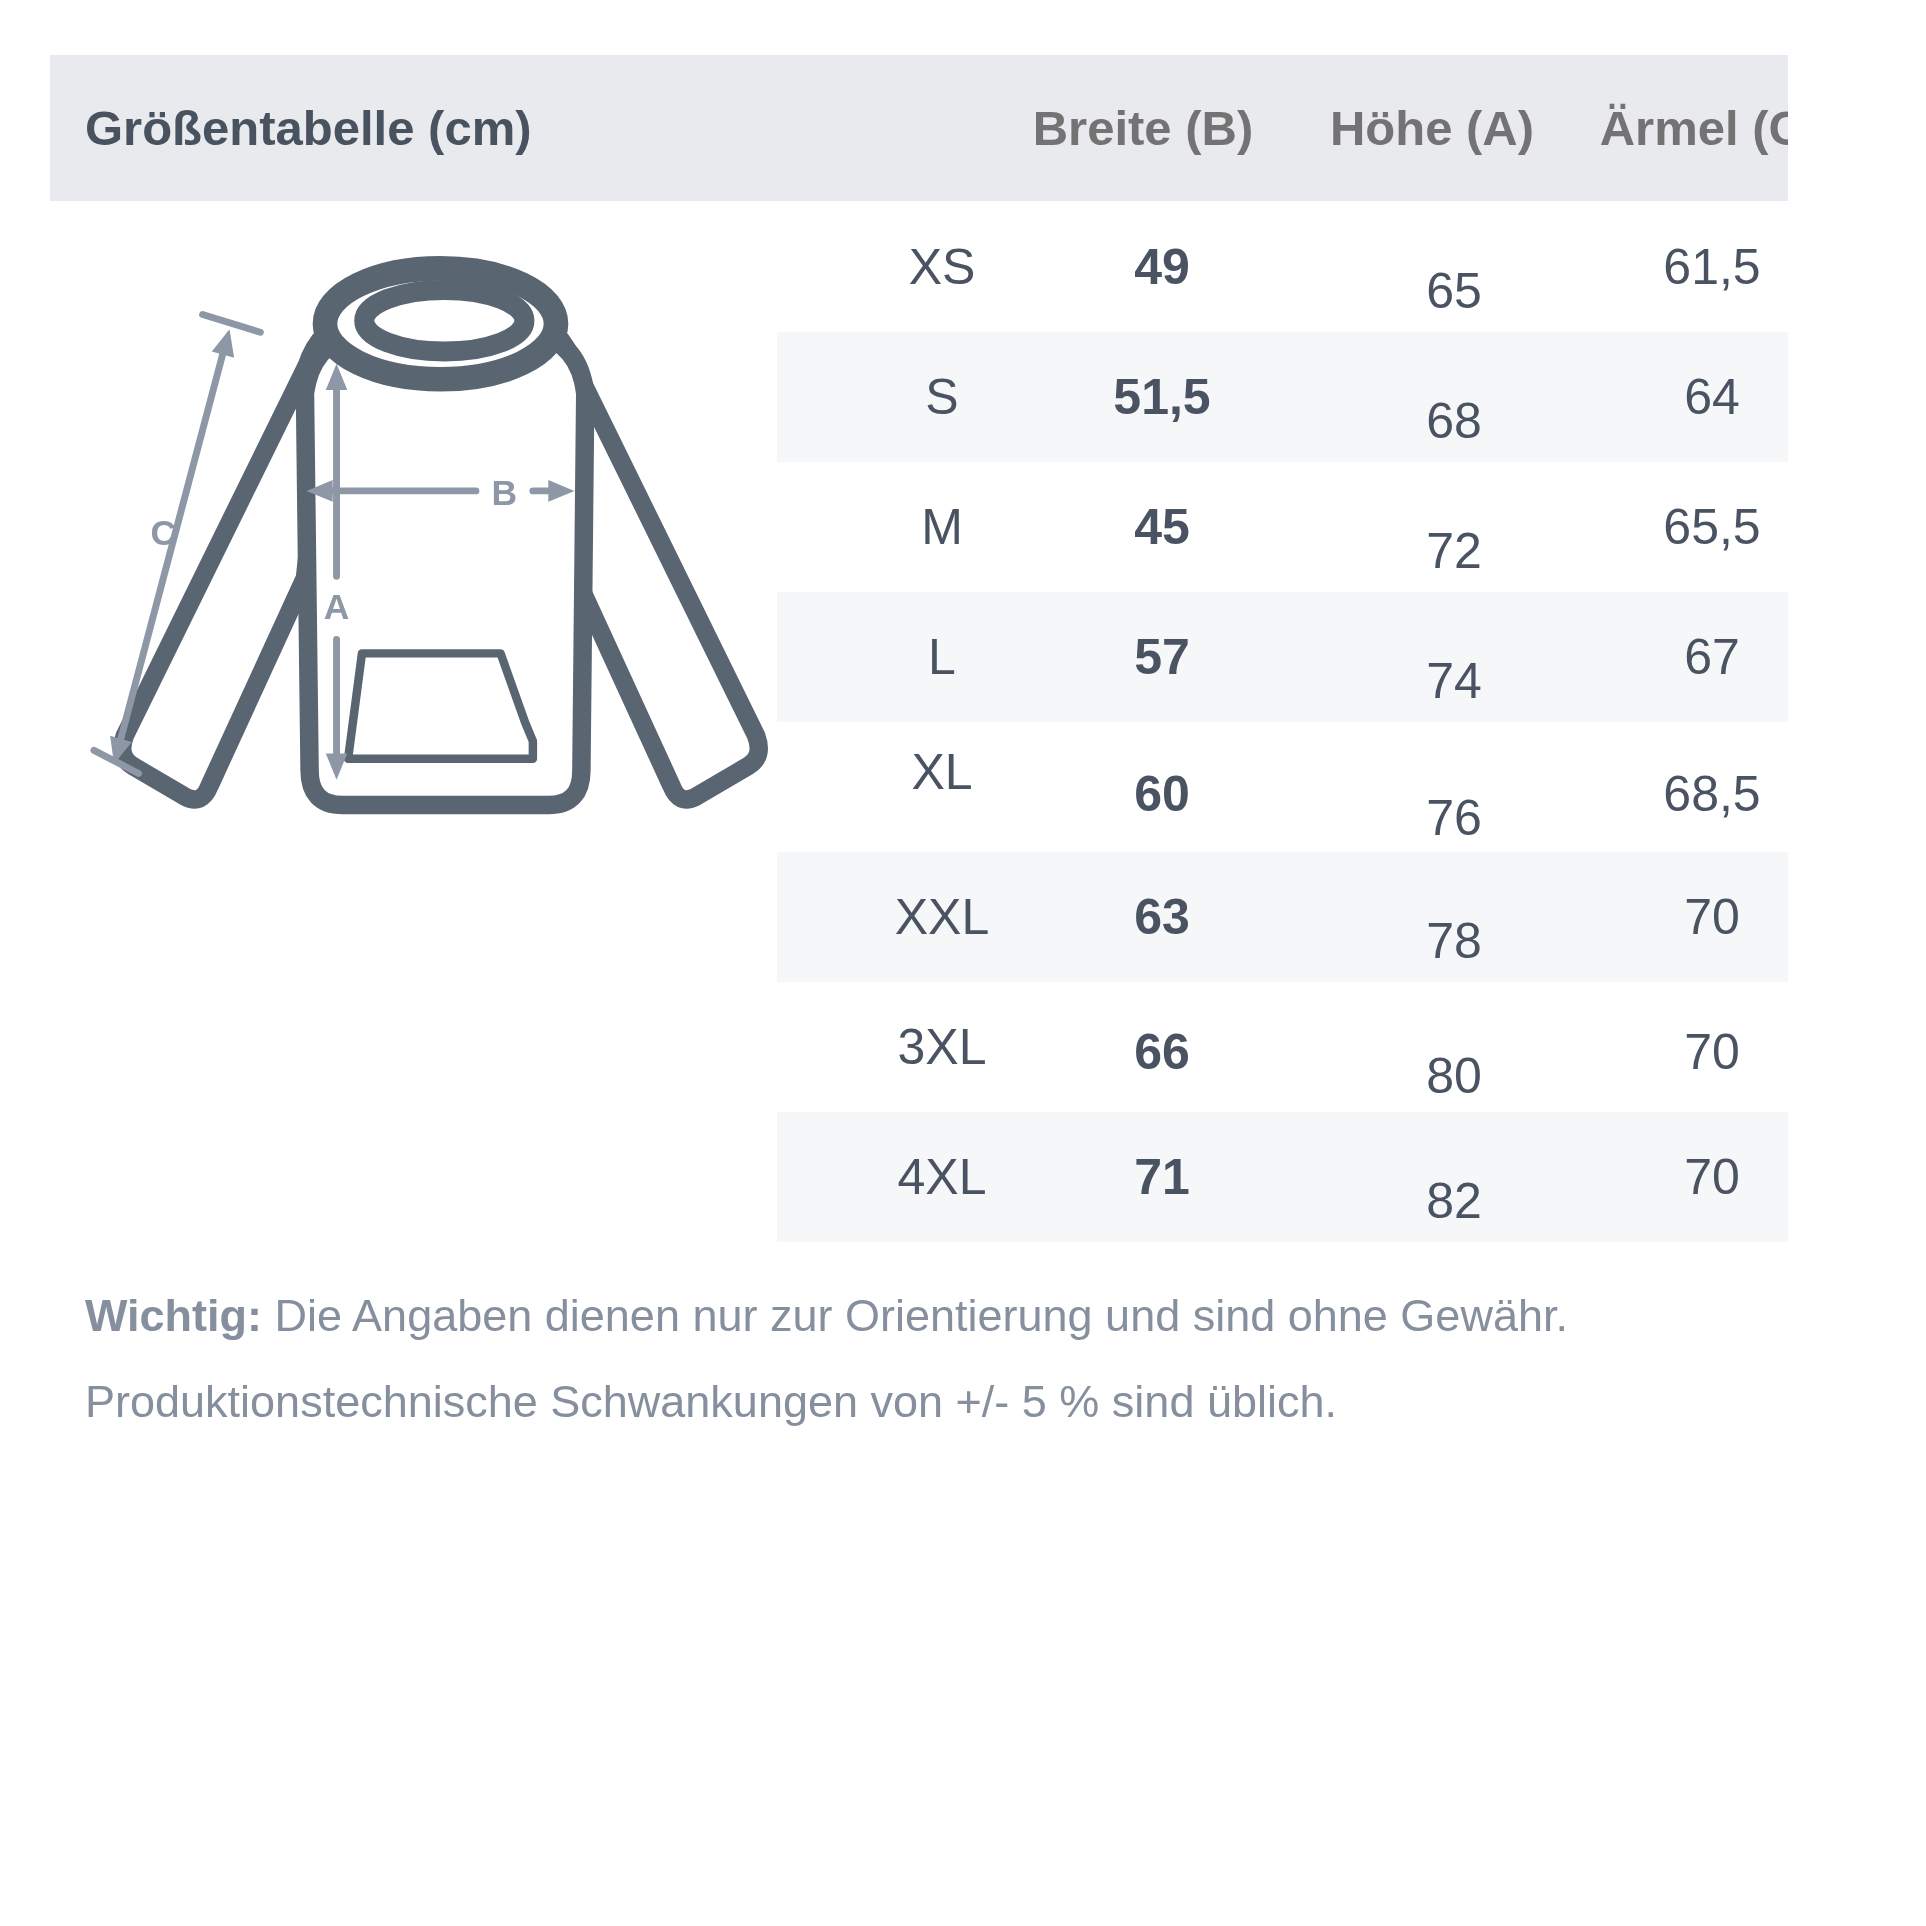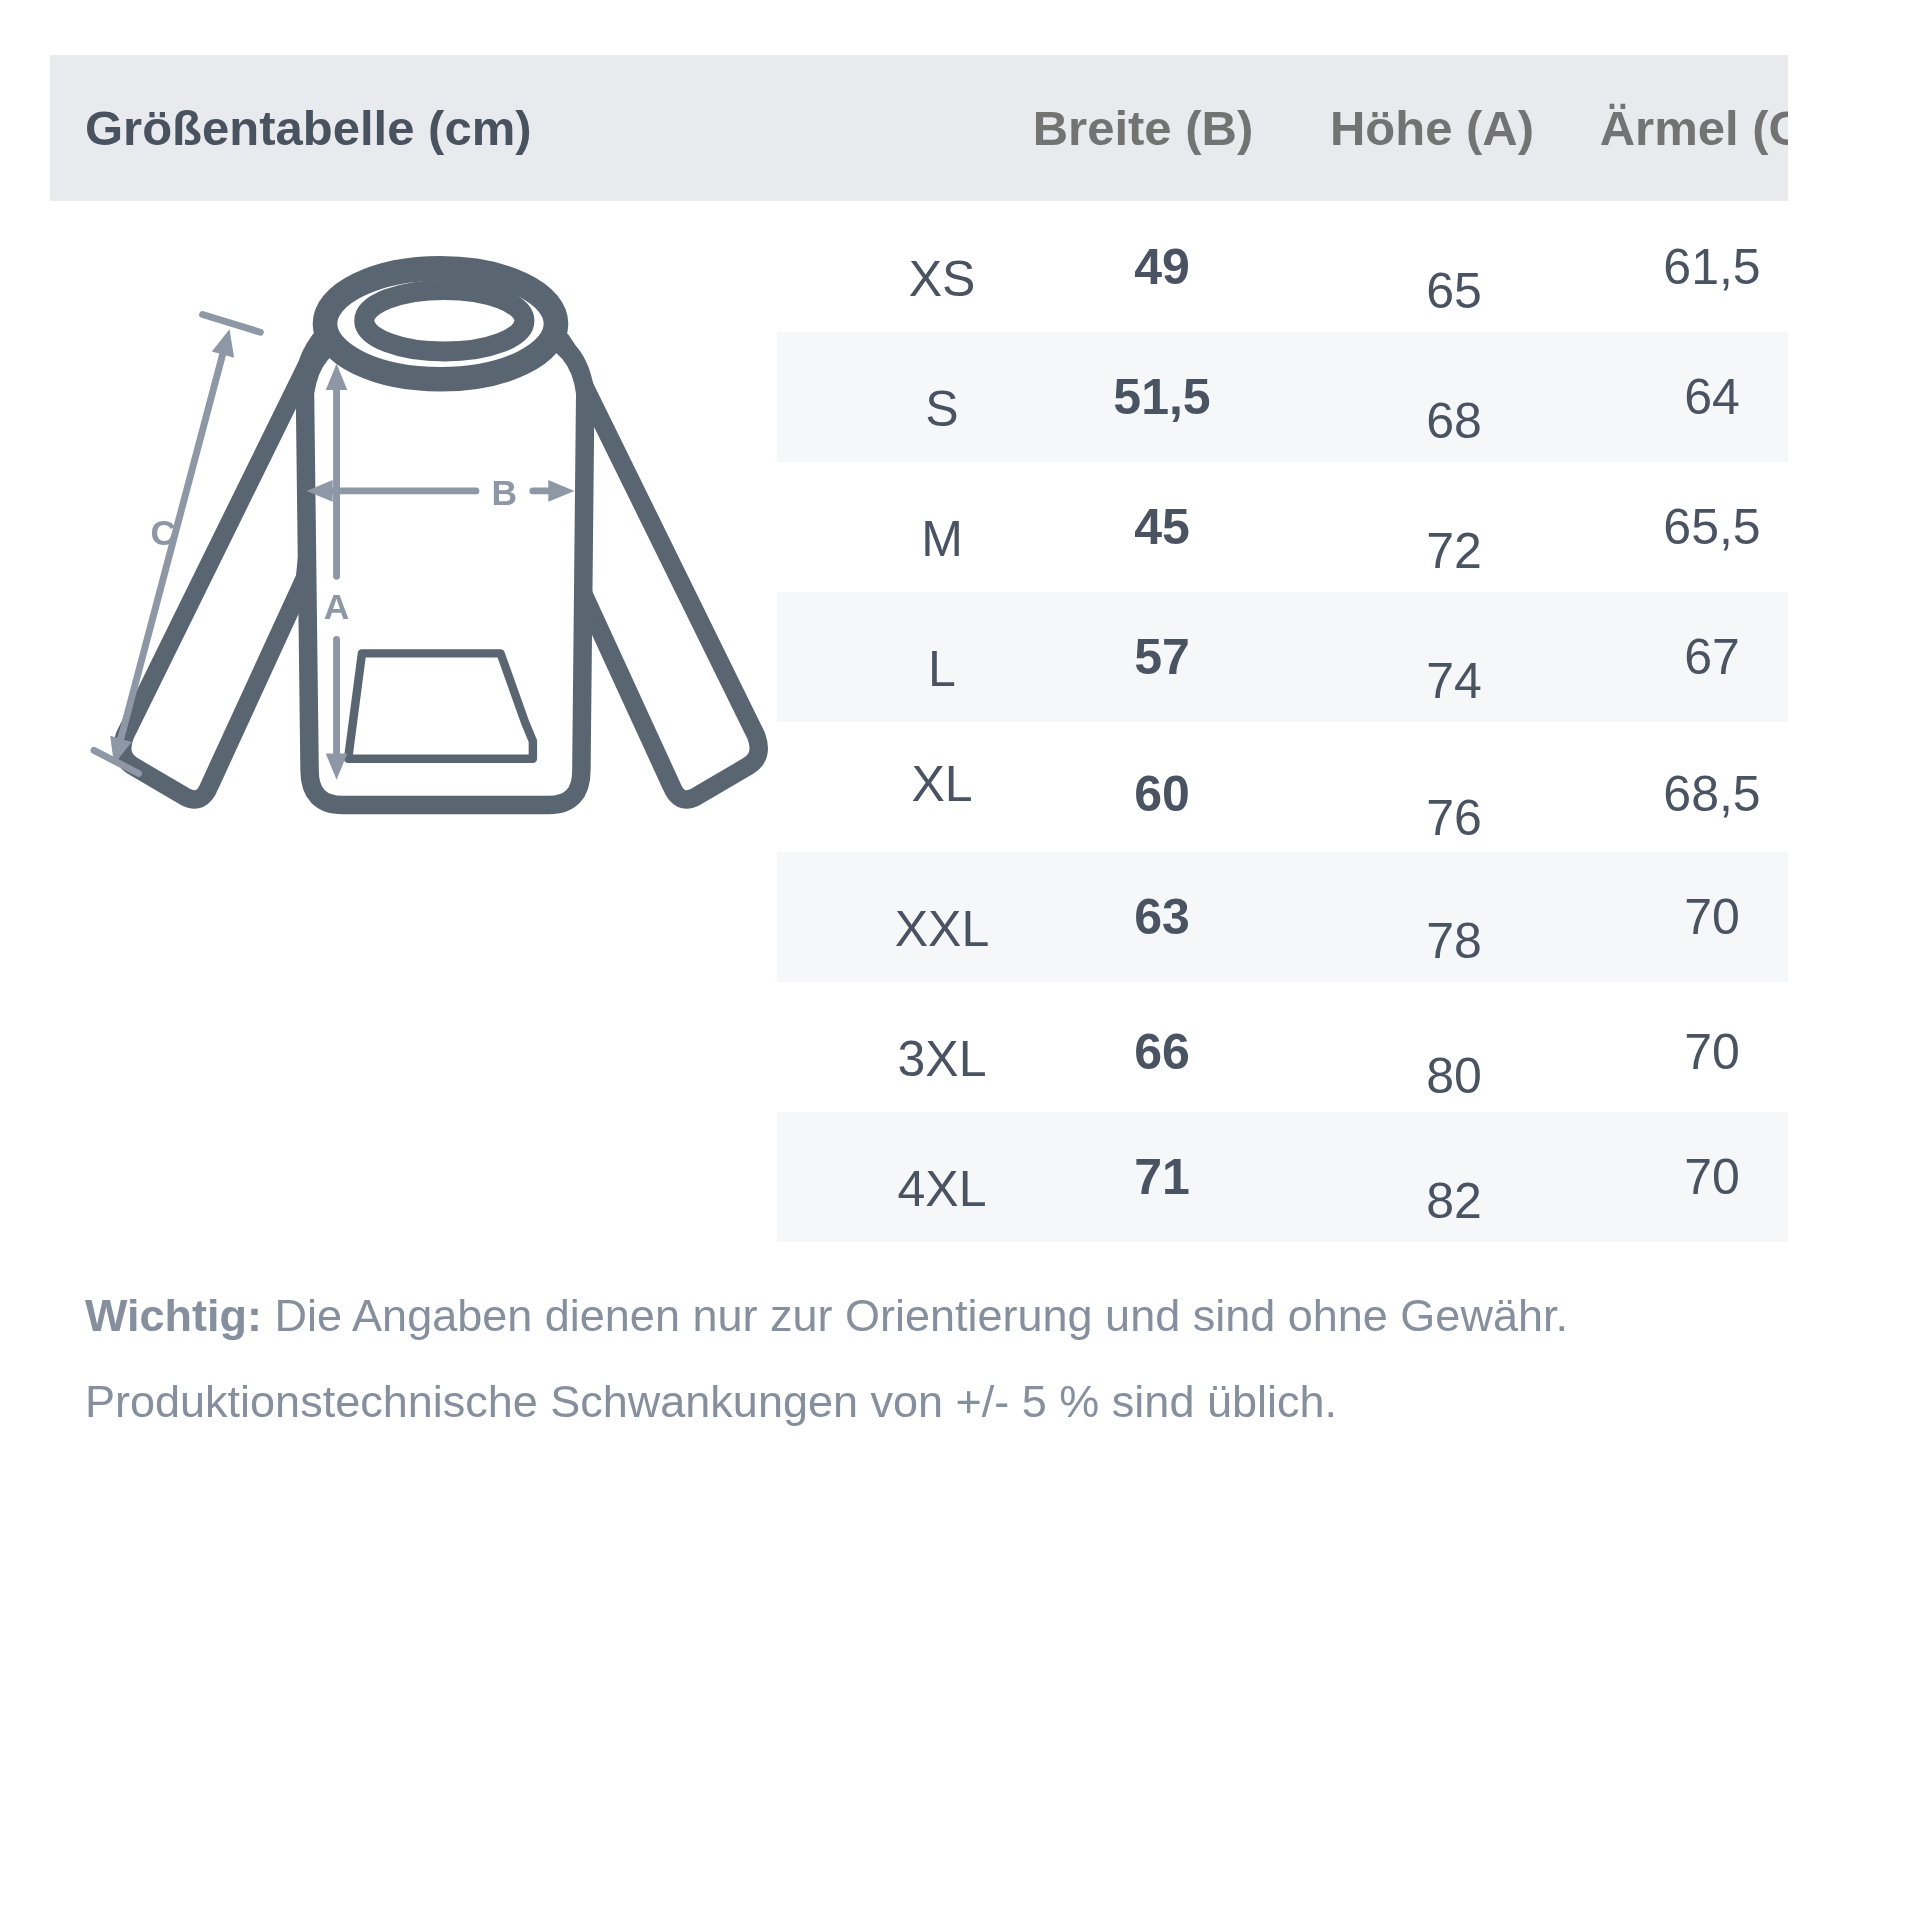--- a/index.html
+++ b/index.html
@@ -25,21 +25,21 @@
 
   .trow { position:absolute; left:777px; width:1105px; height:130px; background:transparent; }
   .trow.striped { background:#f6f7f9; }
   .r0{top:202px}.r1{top:332px}.r2{top:462px}.r3{top:592px}
   .r4{top:722px}.r5{top:852px}.r6{top:982px}.r7{top:1112px}
 
   .cell {
     position:absolute; top:50%; transform:translate(-50%,-50%);
     font-size:50px; color:#4a5362; white-space:nowrap;
   }
-  .cell.size { left:165px;margin-top:12px; }
+  .cell.size { left:165px; }
   .cell.b    { left:385px;font-weight:bold; }
   .cell.a    { left:677px;margin-top:24px; }
   .cell.c    { left:935px; }
   
   .row-xl .cell.size { top:calc(50% - 15.4px);text-align:right; }
   .row-xl .cell.b, .row-xl .cell.a, .row-xl .cell.c { top:calc(50% + 7px); }
   .row-3xl .cell.b, .row-3xl .cell.a, .row-3xl .cell.c { top:calc(50% + 4.6px); }
 
   .diagram { position:absolute; left:46px; top:216px; }
 

